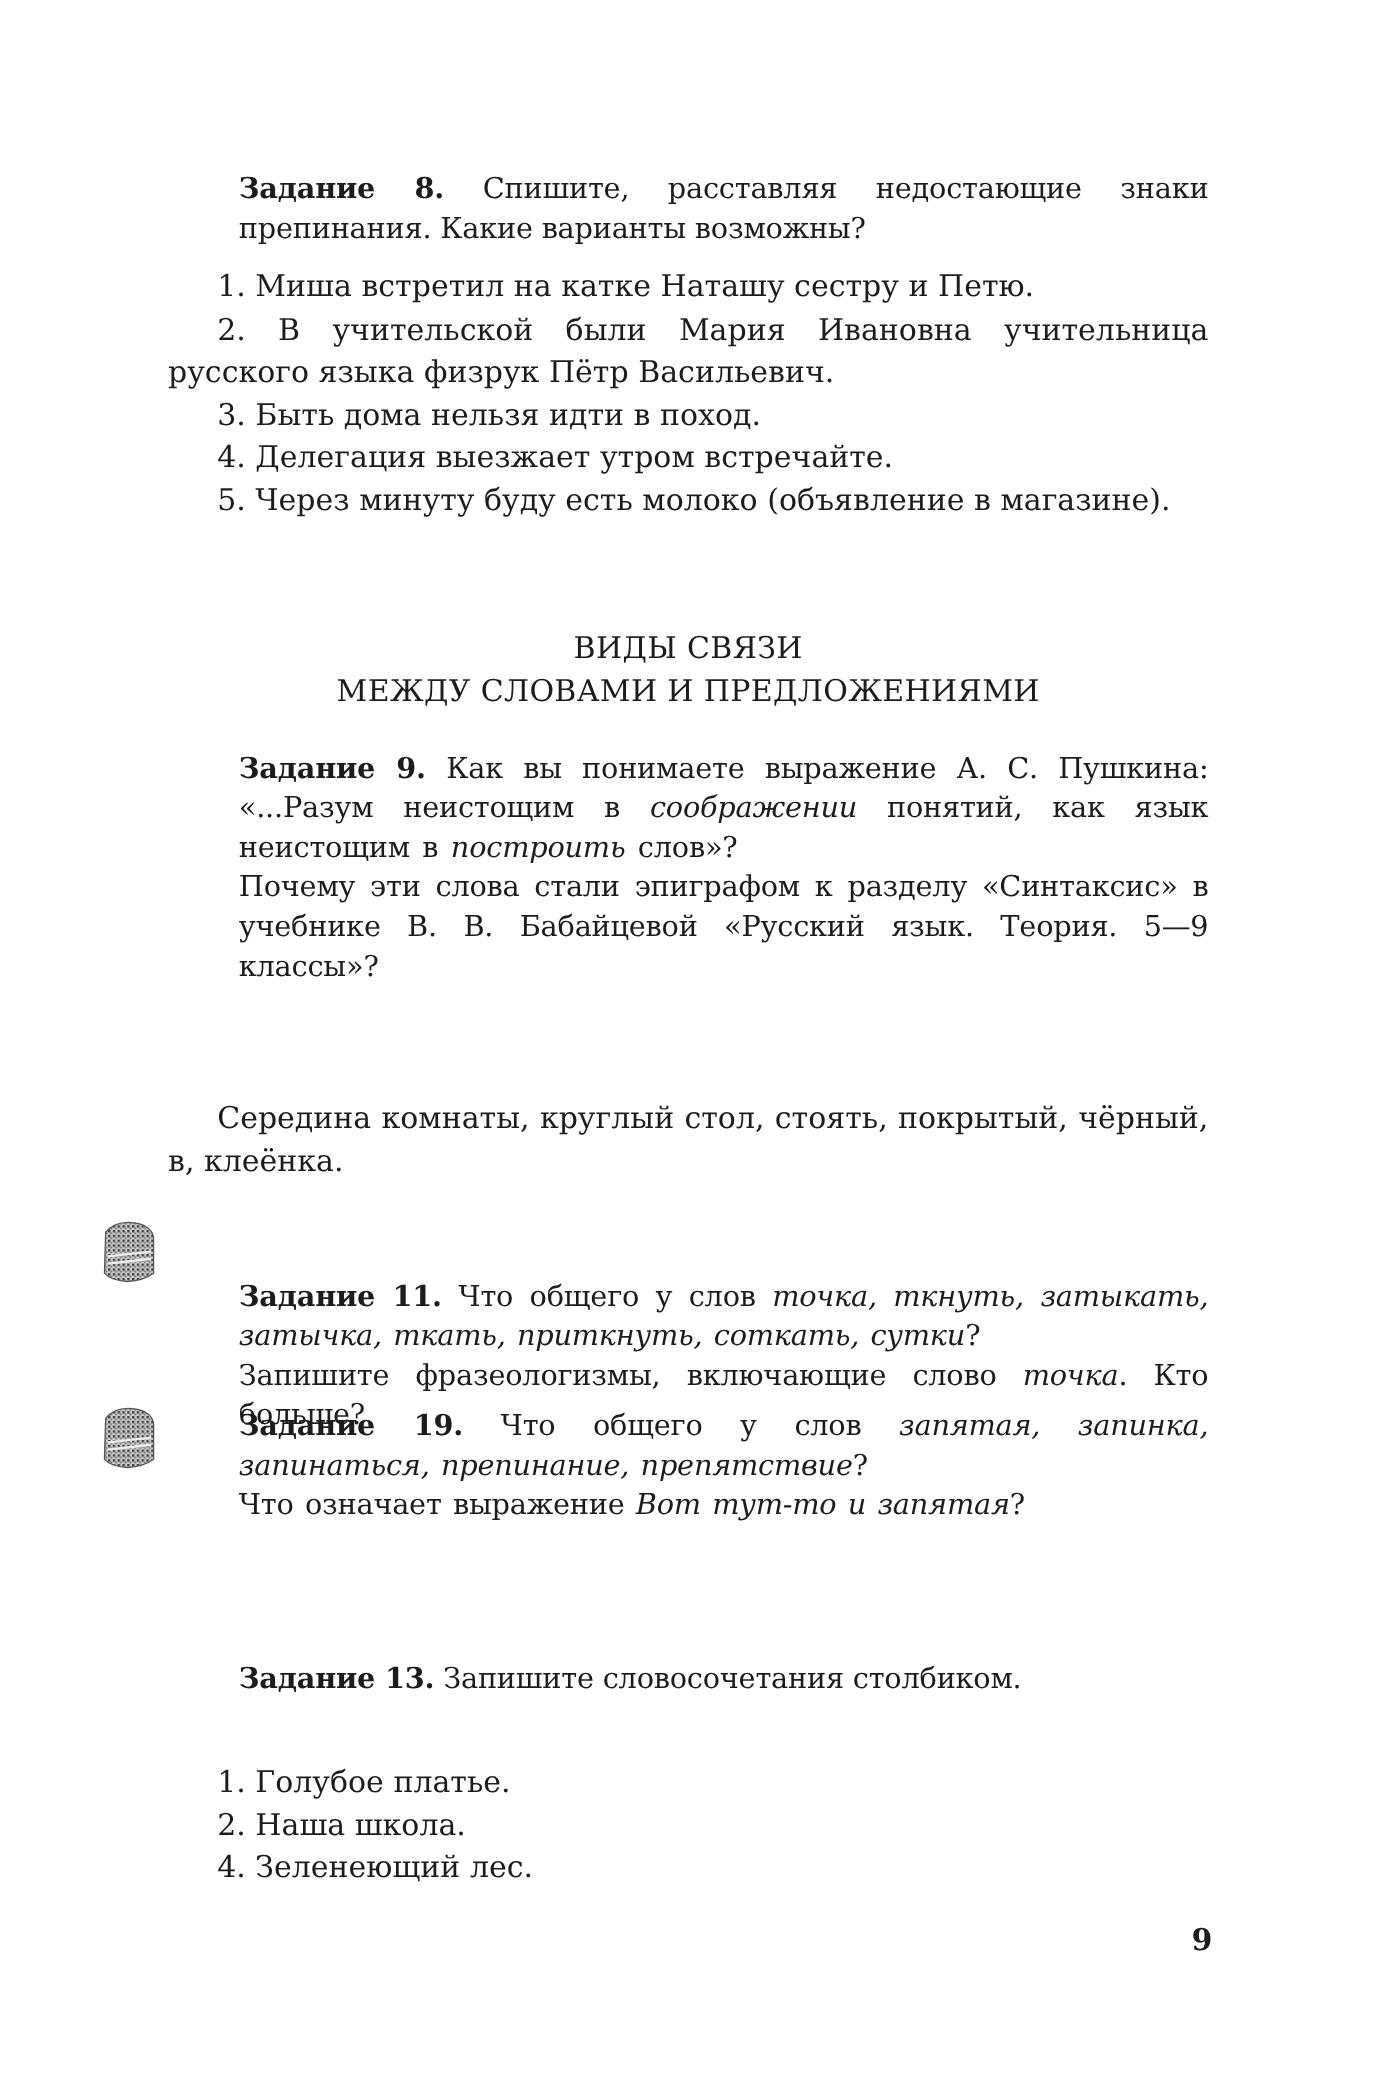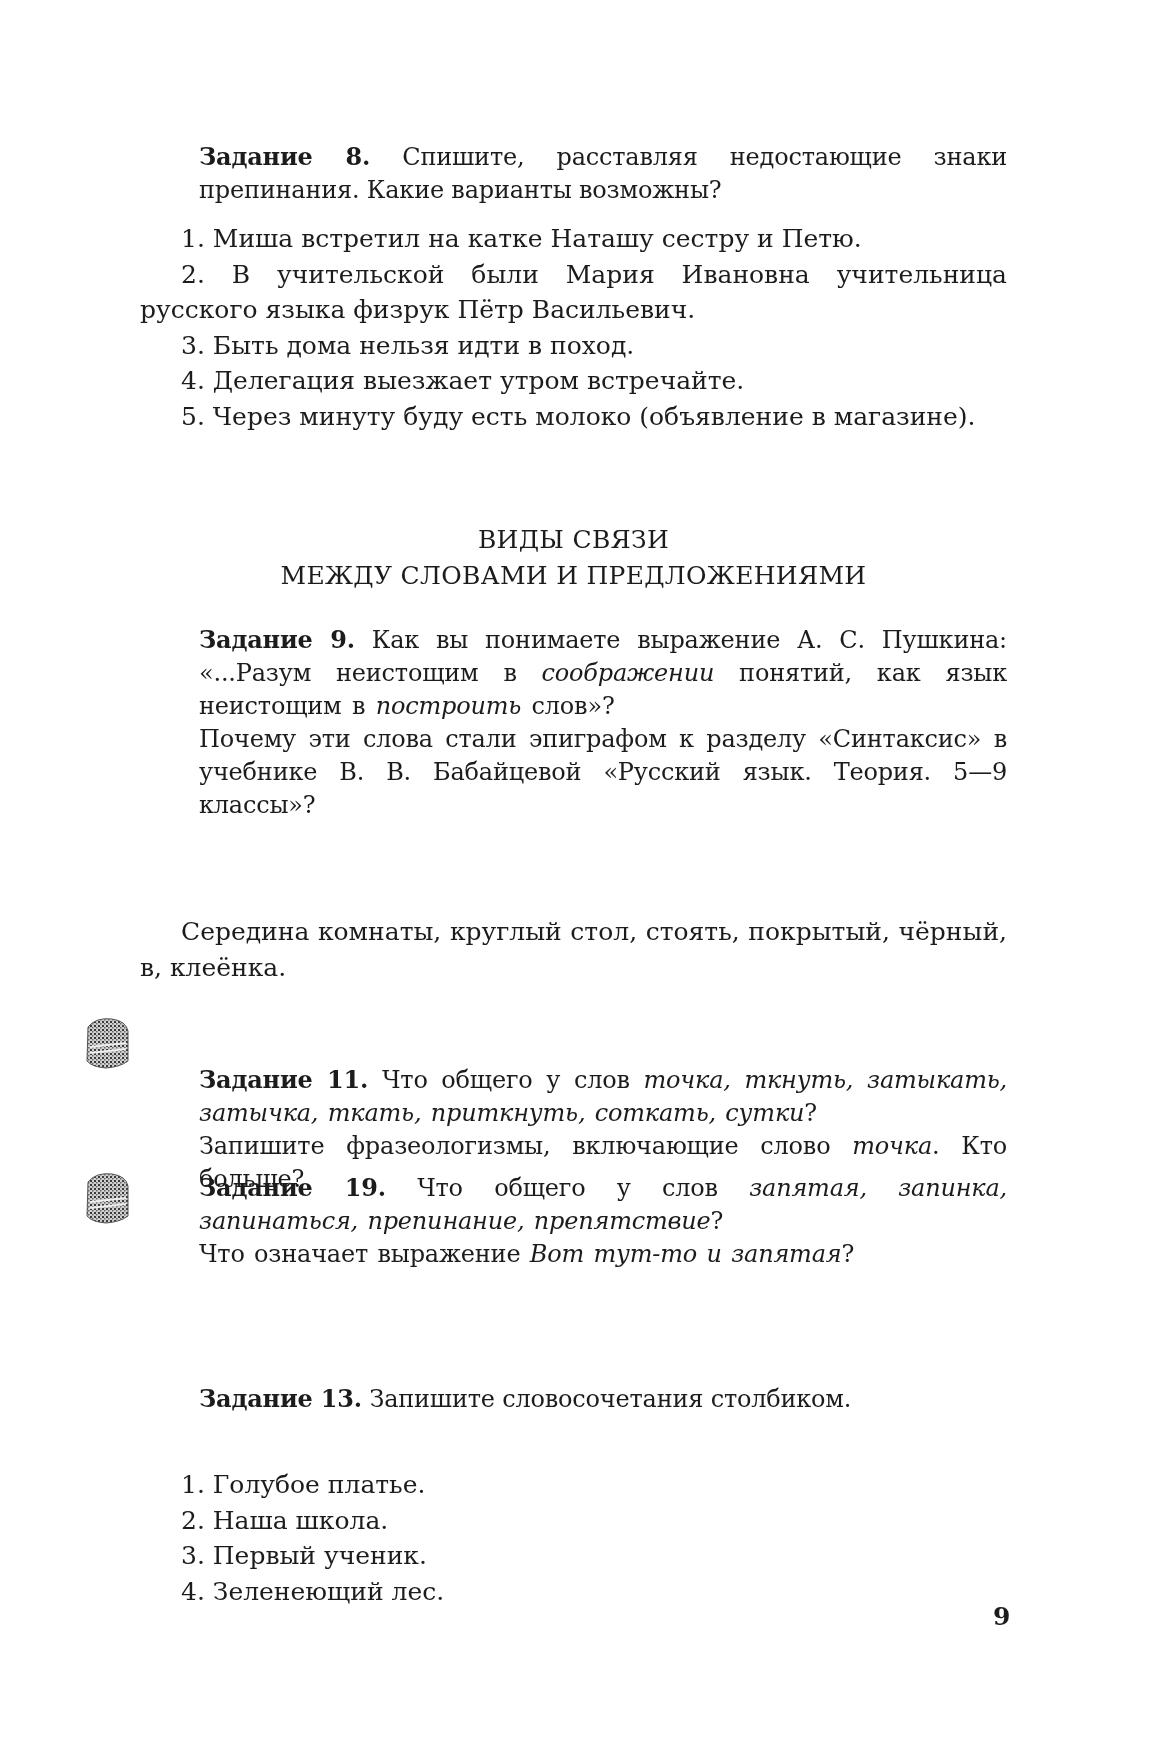--- a/index.html
+++ b/index.html
@@ -75,18 +75,17 @@
         <path d="M8 40 L44 36" stroke="#eee" stroke-width="2"></path>
       </svg>
   </div>
   <p class="task" style="top:1171px; word-spacing:2px;"><b>Задание 19.</b><span> Что общего у слов </span><i>запятая, запинка, запинаться, препинание, препятствие</i><span>?</span><br><span>Что означает выражение </span><i>Вот тут-то и запятая</i><span>?</span></p>
 
 
   <p class="task" style="top:1382px;"><b>Задание 13.</b><span> Запишите словосочетания столбиком.</span></p>
   <div class="col" style="top:1435px;margin-top:32px;">
     <p class="list-item">1. Голубое платье.</p>
     <p class="list-item">2. Наша школа.</p>
-    <p class="list-item">3. Первый ученик.</p>
     <p class="list-item">4. Зеленеющий лес.</p>
   </div>
 
   <div class="page-num">9</div>
 </div>
 
 </body></html>

